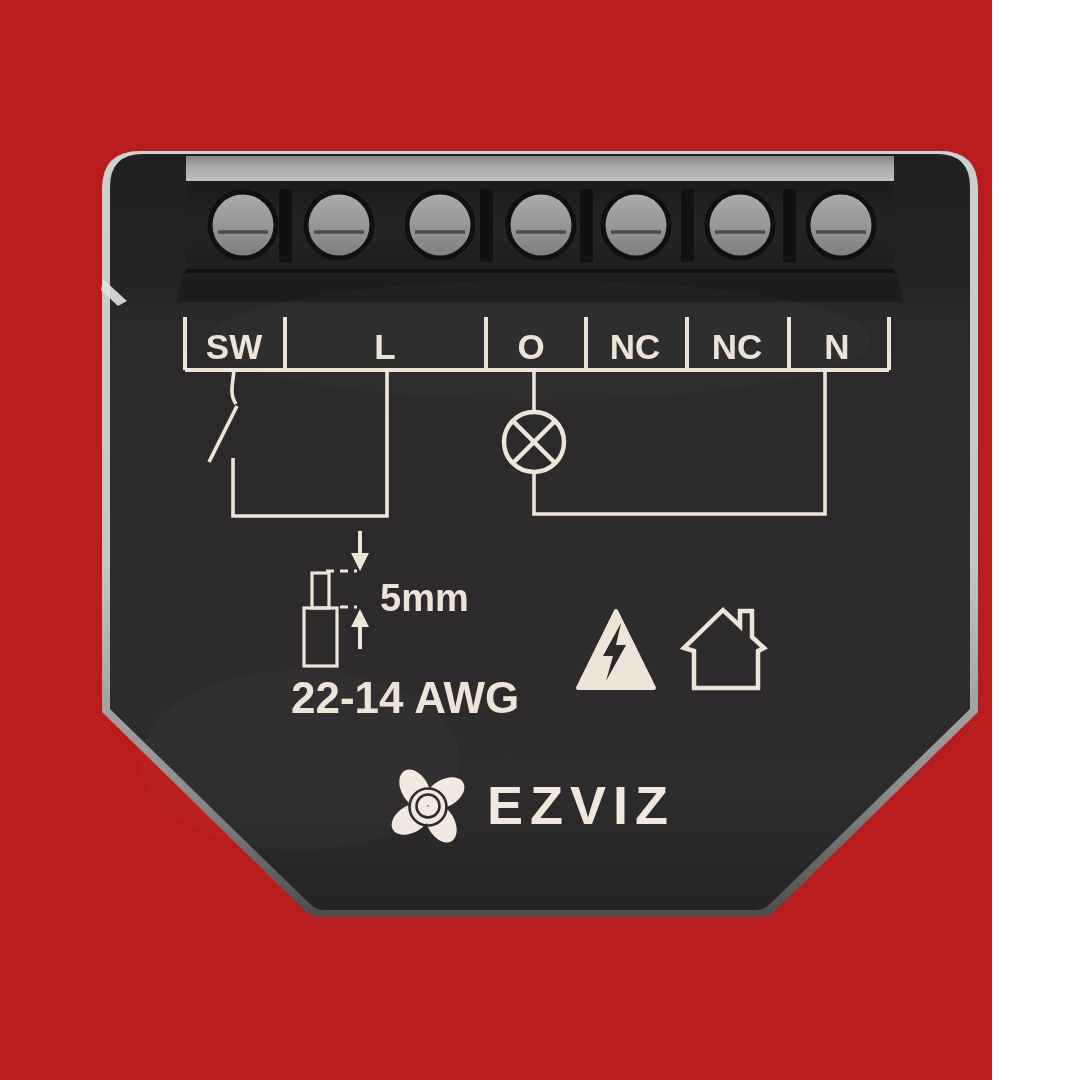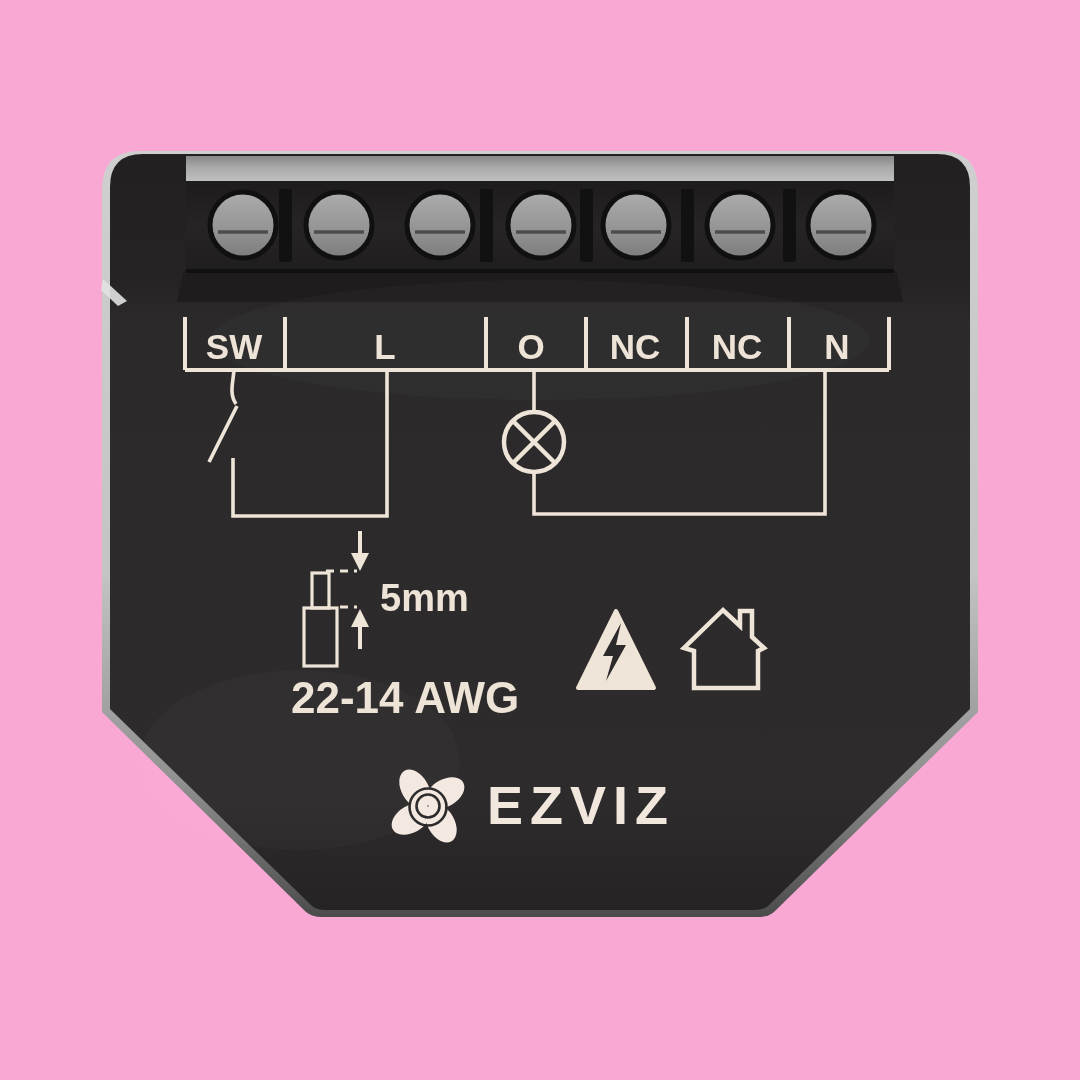--- a/index.html
+++ b/index.html
@@ -1,16 +1,16 @@
 <!DOCTYPE html>
 <html><head>
 <meta charset="utf-8">
 <style>
   html,body{margin:0;padding:0;background:#ffffff;}
-  .stage{position:relative;width:1080px;height:1080px;background:#f9a8d4;overflow:hidden;
+  .stage{position:relative;width:992px;height:1080px;background:#b91c1c;overflow:hidden;
          font-family:"Liberation Sans", sans-serif;}
   svg{display:block;}
   text{font-family:"Liberation Sans", sans-serif;}
   .terminal-label{font-size:35px;font-weight:600;}
   .strip-label{font-size:38px;font-weight:600;}
   .gauge-label{font-size:44px;font-weight:600;}
   .brand-wordmark{font-size:54px;font-weight:700;letter-spacing:7px;}
 </style>
 </head>
 <body>

